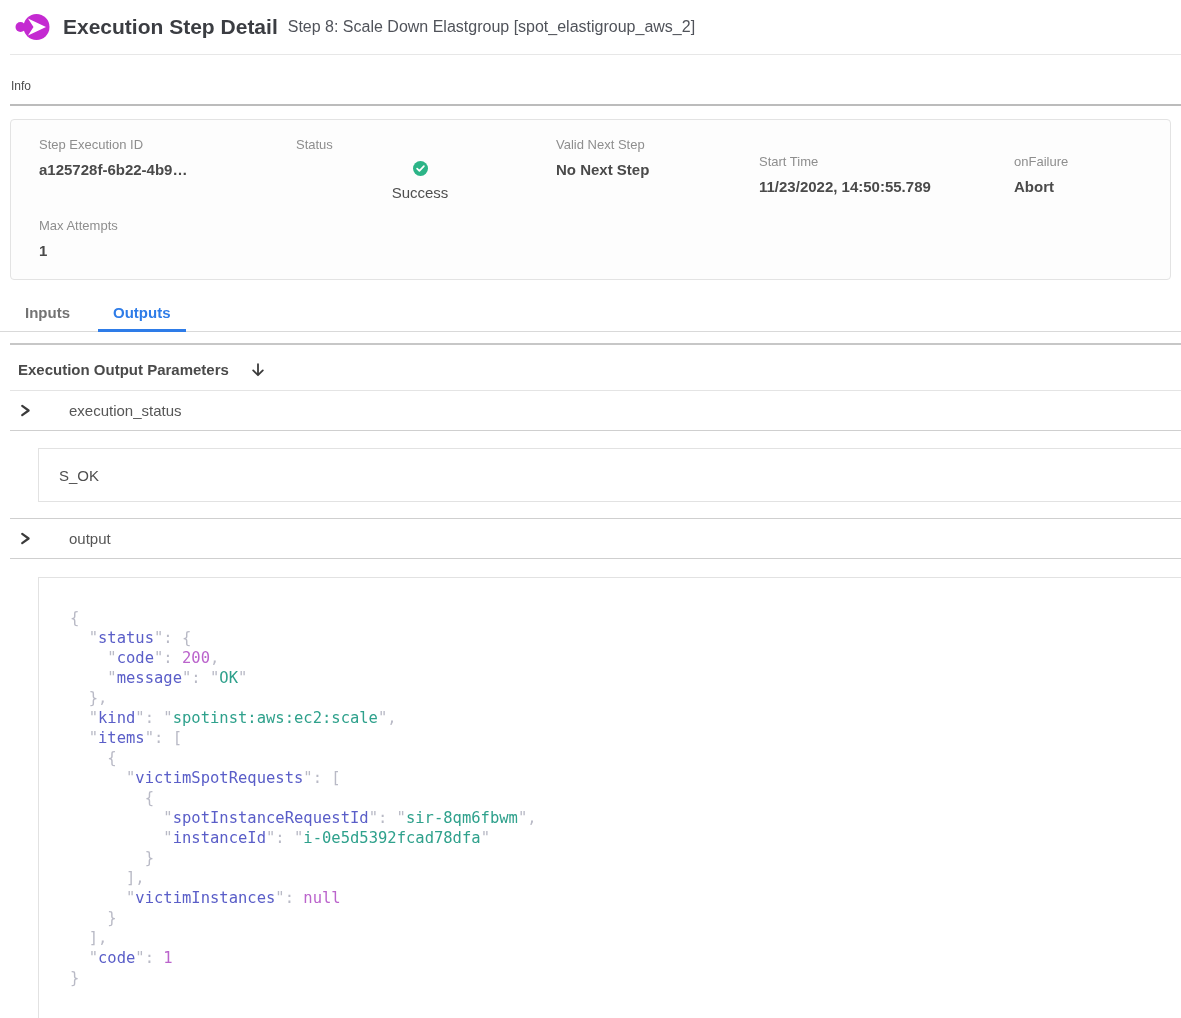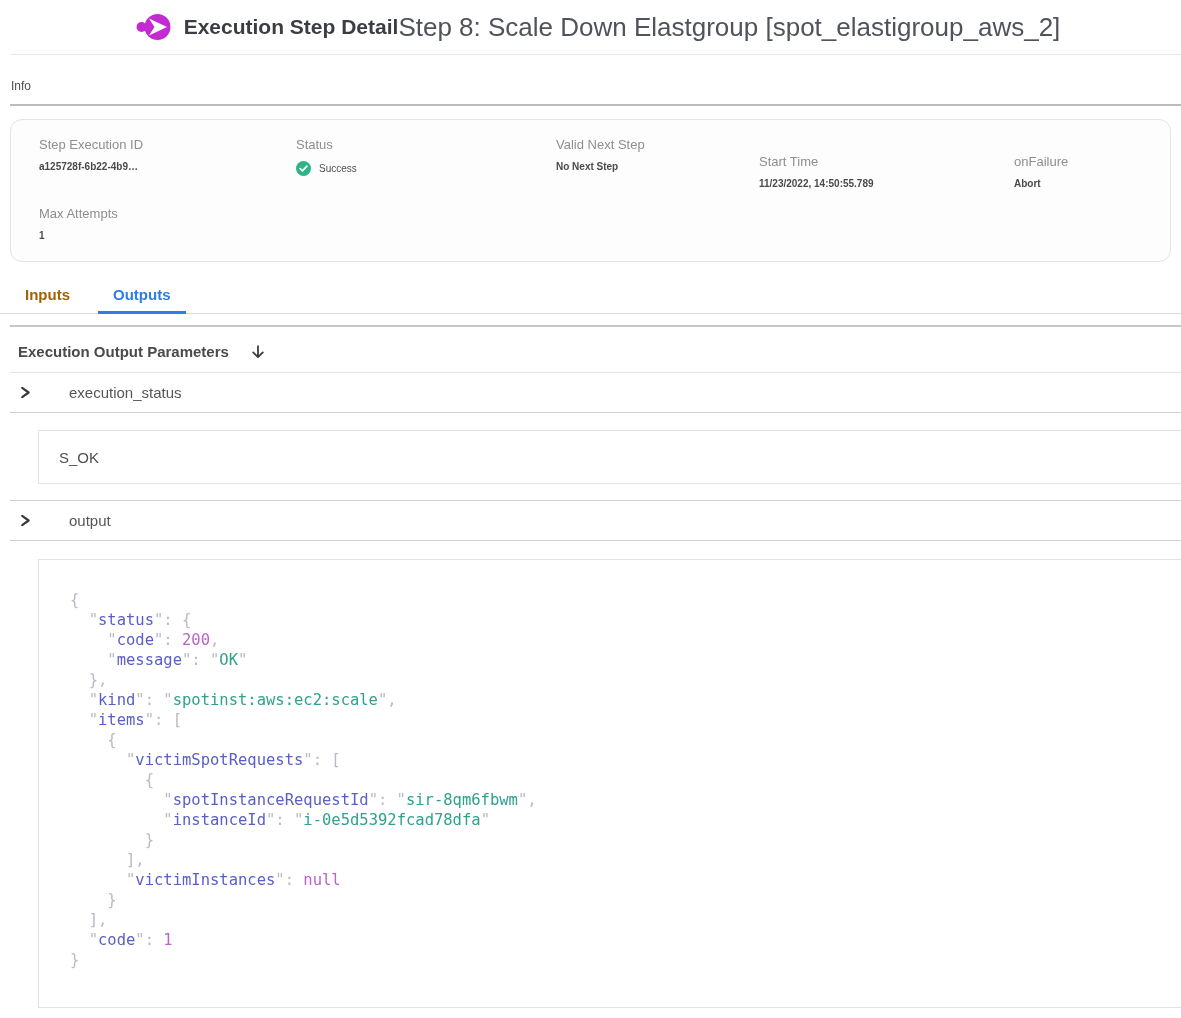--- a/index.html
+++ b/index.html
@@ -9,47 +9,47 @@
     background:#ffffff; color:#4b4b4b;
     font-family:"Liberation Sans", sans-serif;
   }
   .hr { border:none; border-top:1px solid #e7e7e7; margin:0 0 0 10px; }
   .hr.med2 { border-top:2px solid #bcbcbc; }
   .hr.gray2 { border-top:2px solid #c7c7c7; }
   .hr.row { border-top:1px solid #cfcfcf; }
   .hr.soft { border-top:1px solid #e4e4e4; }
 
   
-  .app-header { height:54px; display:flex; align-items:center; padding-left:15px;justify-content:center; }
+  .app-header { height:54px; display:flex; align-items:center; padding-left:15px; }
   .logo { width:36px; height:30px; margin-right:12px; flex:0 0 auto; }
   .logo-fill { fill: var(--logo-magenta, #c42ad1); }
   .page-title { font-size:21px; font-weight:700; color:#3b3d42; white-space:nowrap; }
-  .page-subtitle { font-size:26px; font-weight:400; color:#50535a; white-space:nowrap; }
+  .page-subtitle { font-size:16px; font-weight:400; color:#50535a; margin-left:10px; white-space:nowrap; }
 
   
   .info-title { font-size:12px; color:#4c4c4c; margin:24px 0 11px 11px; }
   .info-card {
     margin:13px 10px 8px 10px; background:#fdfdfd;
-    border:1px solid #e3e3e3; border-radius:12px;
+    border:1px solid #e3e3e3; border-radius:4px;
     padding:17px 0 20px 28px;
     display:grid; grid-template-columns:257px 260px 203px 255px auto;
   }
   .field { padding-right:12px; }
   .field.row2 { margin-top:17px; }
   .field-label { font-size:13px; color:#8e8e8e; margin-bottom:9px; }
-  .field-value { font-size:10px; font-weight:700; color:#4a4a4a; white-space:nowrap; }
+  .field-value { font-size:15px; font-weight:700; color:#4a4a4a; white-space:nowrap; }
   .field-value.link { color:var(--accent-blue,#2e7ce8); cursor:pointer; }
-  .field-value.status { font-weight:400; color:#4f4f4f; display:flex; align-items:center; gap:8px; }
+  .field-value.status { font-weight:400; color:#4f4f4f; display:flex; align-items:center; gap:8px;flex-direction:column; }
   .check-icon { width:15px; height:15px; }
   .check-circle { fill:var(--success-green,#2cb487); }
 
   
   .tabs { margin-top:14px; display:flex; padding-left:10px; border-bottom:1px solid #d9d9d9; height:38px; }
   .tab { padding:0 15px; display:flex; align-items:center; font-size:15px; font-weight:700;
-         color:#a16207; position:relative; margin-right:13px; cursor:pointer; }
+         color:#737373; position:relative; margin-right:13px; cursor:pointer; }
   .tab.active { color:var(--accent-blue,#2e7ce8); }
   .tab.active::after { content:""; position:absolute; left:0; right:0; bottom:-1px; height:3px;
          background:var(--accent-blue,#2e7ce8); }
   .tabs-gap { height:11px; }
 
   
   .params-header { display:flex; align-items:center; gap:21px; padding:16px 0 12px 18px; }
   .params-title { font-size:15px; font-weight:700; color:#4a4a4a; }
   .icon-btn { background:none; border:none; padding:0; margin:0; display:flex; cursor:pointer; }
   .group-row { display:flex; align-items:center; gap:37px; padding:11px 0 11px 18px; cursor:pointer; }

